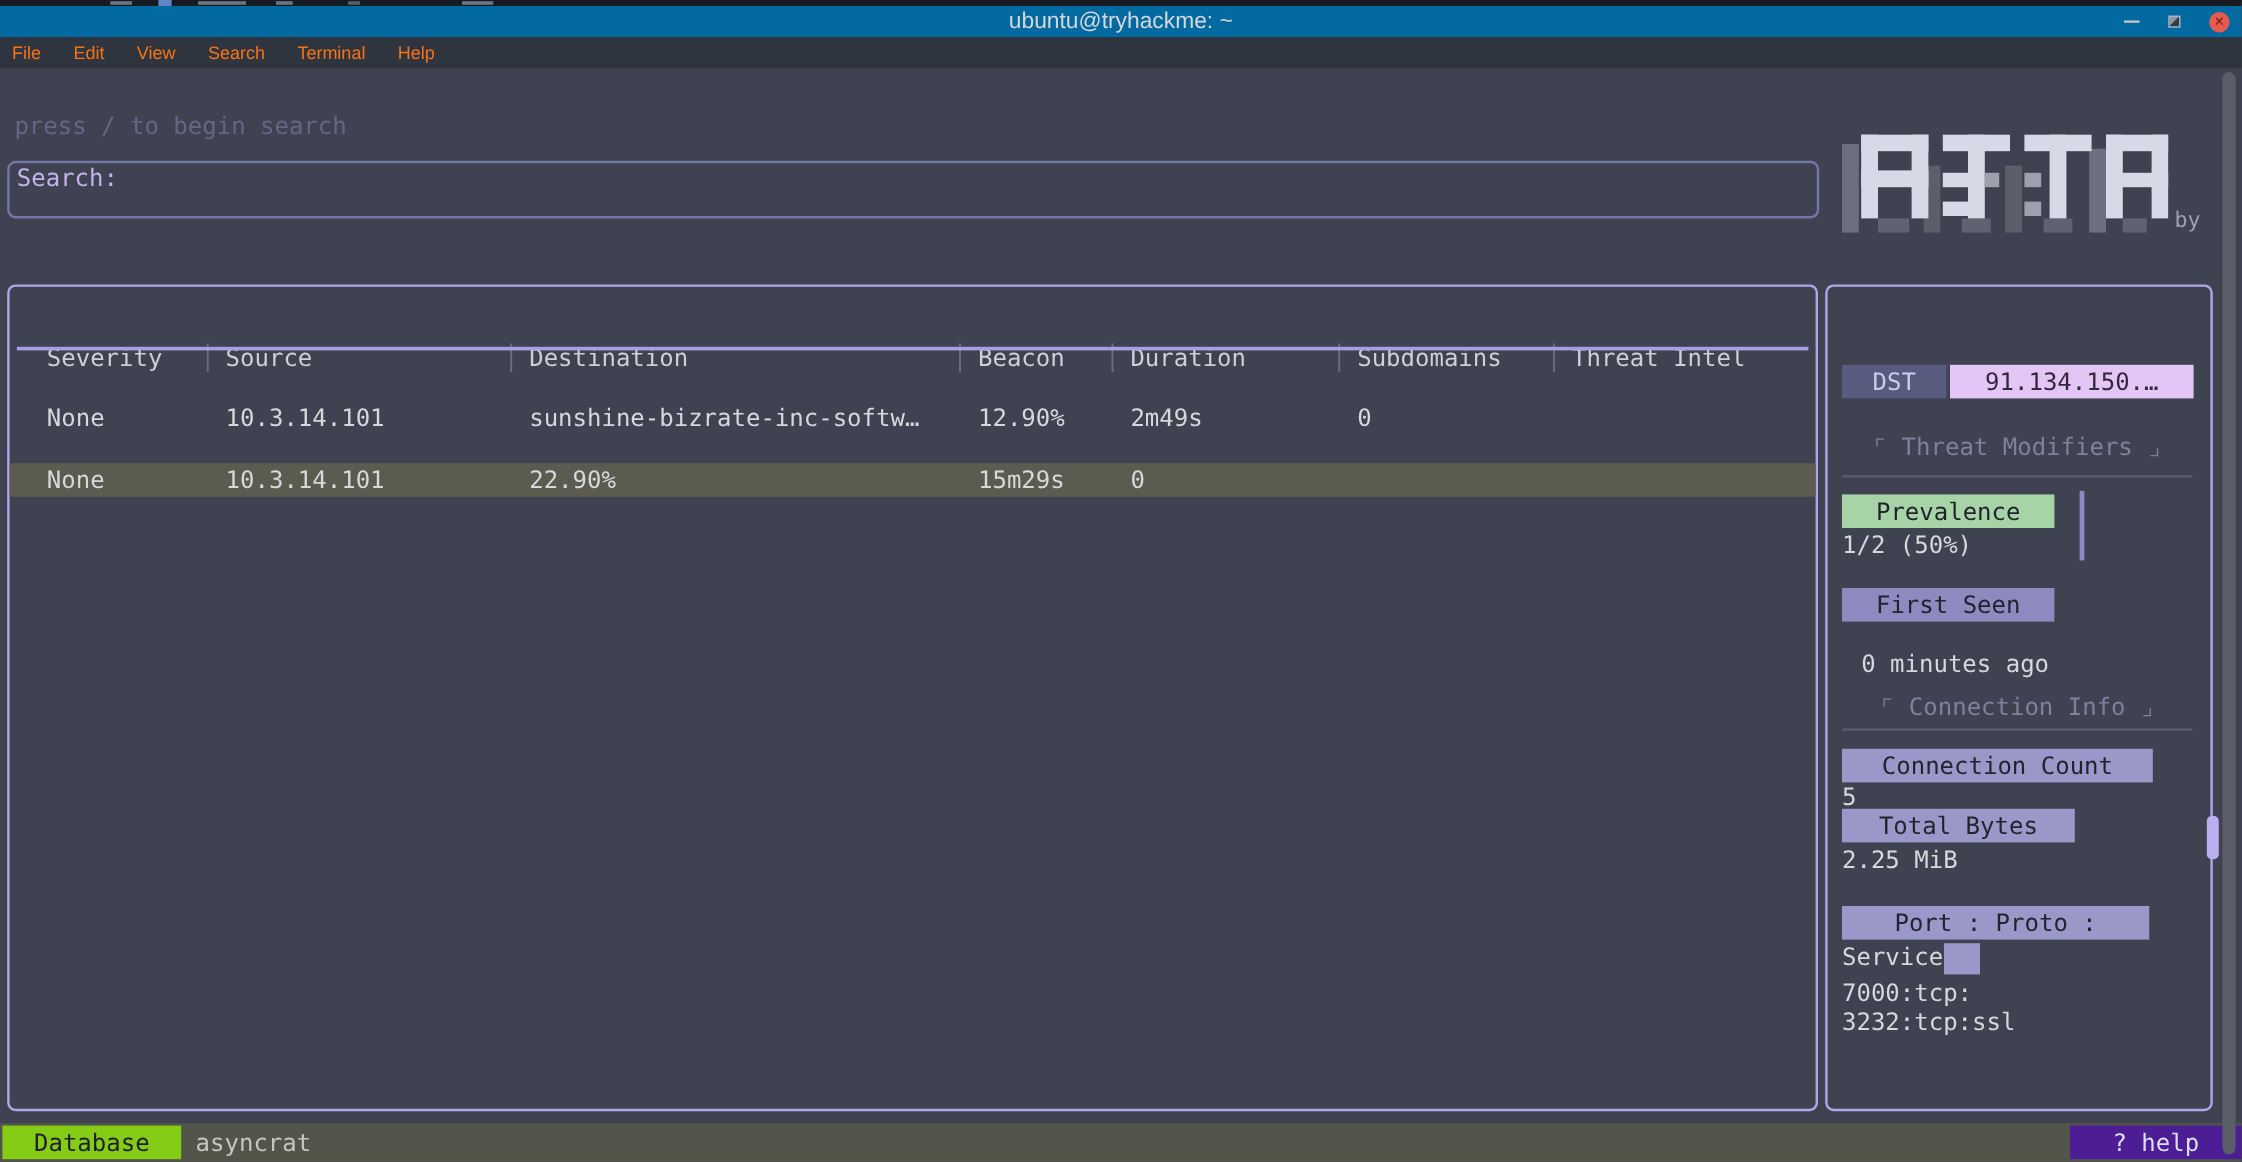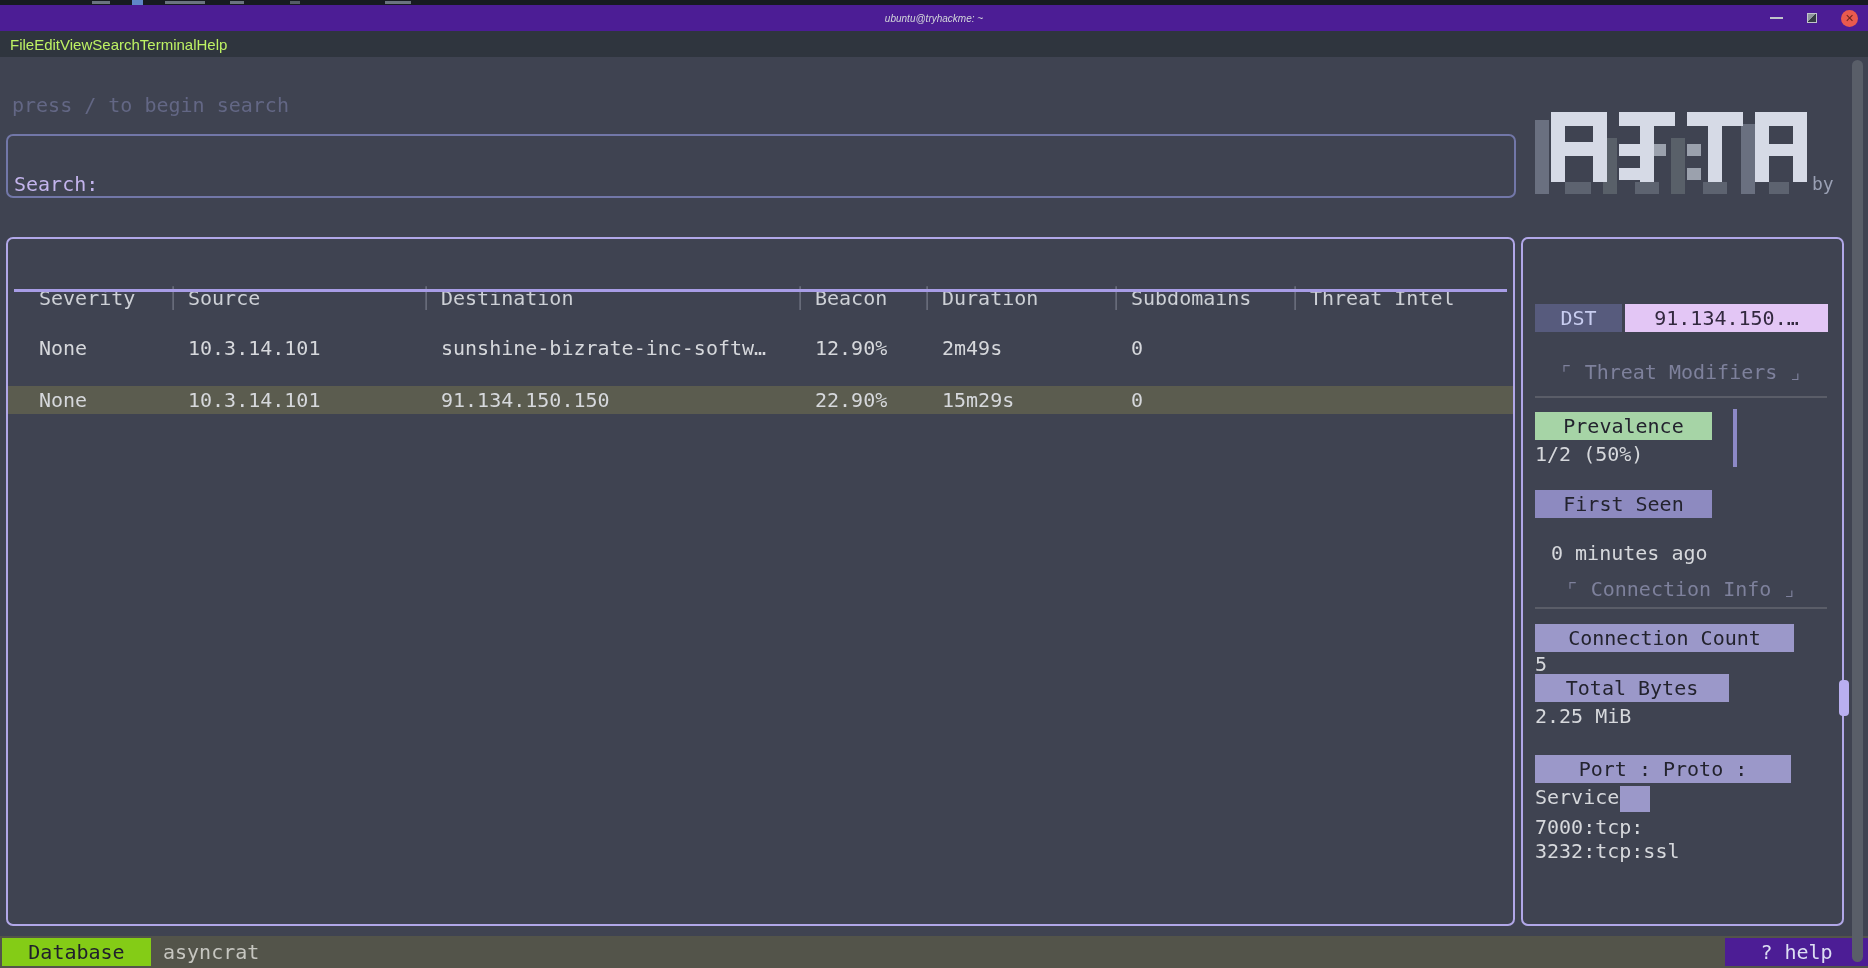--- a/index.html
+++ b/index.html
@@ -2,41 +2,41 @@
 <html><head>
 <meta charset="utf-8">
 <style>
   * { margin:0; padding:0; box-sizing:border-box; }
   html,body { width:1868px; height:968px; overflow:hidden; background:#3f4351;
               font-family:"DejaVu Sans Mono", monospace; }
 
   
   .top-strip { position:absolute; left:0; top:0; width:1868px; height:5px; background:#171b21; }
   .top-strip .frag { position:absolute; top:1px; height:3px; background:#6b7480; }
-  .titlebar { position:absolute; left:0; top:5px; width:1868px; height:26px; background:#4c1d95;
+  .titlebar { position:absolute; left:0; top:5px; width:1868px; height:26px; background:#0369a1;
               display:flex; align-items:center; justify-content:center;
-              font-family:"Liberation Sans", sans-serif; font-size:10px; color:#d3d7da;font-style:italic; }
+              font-family:"Liberation Sans", sans-serif; font-size:19px; color:#d3d7da; }
   .win-controls { position:absolute; right:10px; top:5px; height:26px; display:flex; align-items:center; gap:24px; }
   .btn-min { width:13px; height:2px; background:#c0c5ca; }
   .btn-max { width:10px; height:10px; border:1px solid #c0c5ca; background:linear-gradient(135deg,#8f969e 0 45%,#343b44 45%); }
   .btn-close { width:17px; height:17px; border-radius:50%; background:#e95a4e; color:#70241d;
                display:flex; align-items:center; justify-content:center; font-size:11px; font-weight:bold;
                font-family:"DejaVu Sans", sans-serif; }
   .menubar { position:absolute; left:0; top:31px; width:1868px; height:26px; background:#2f353e;
-             display:flex; align-items:center; padding-left:10px;
-             font-family:"Liberation Sans", sans-serif; font-size:15px; color:#bef264; }
+             display:flex; align-items:center; gap:27px; padding-left:10px;
+             font-family:"Liberation Sans", sans-serif; font-size:15px; color:#f97316; }
   .menubar span { cursor:default; }
 
   
   .terminal { position:absolute; left:0; top:57px; width:1868px; height:879px; background:#3f4351;
               color:#d6d8dc; font-size:20px; }
 
   .search-hint { position:absolute; left:12px; top:36px; color:#636785; }
-  .search-box  { position:absolute; left:6px; top:77px; width:1510px; height:64px;
-                 border:2px solid #7277a8; border-radius:7px; display:flex; align-items:flex-end; }
+  .search-box  { position:absolute; left:6px; top:77px; width:1510px; height:48px;
+                 border:2px solid #7277a8; border-radius:7px; display:flex; align-items:flex-start; }
   .search-box .label { color:#c3b4ec; margin-left:6px; }
 
   .rita-logo { position:absolute; left:1535px; top:55px; }
   .rita-by   { position:absolute; left:1812px; top:116px; color:#9aa0b4; font-size:18px; }
 
   .panel { position:absolute; border:2px solid #b1a7e8; border-radius:7px; background:#3f4351; }
   .results-panel { left:6px;  top:180px; width:1509px; height:689px; }
   .detail-panel  { left:1521px; top:180px; width:323px; height:689px; }
 
   
@@ -177,21 +177,20 @@
       <span>sunshine-bizrate-inc-softw…</span>
       <span>12.90%</span>
       <span>2m49s</span>
       <span>0</span>
       <span></span>
     </div>
 
     <div class="tbl-row row-2">
       <span>None</span>
       <span>10.3.14.101</span>
-      <span>91.134.150.150</span>
       <span>22.90%</span>
       <span>15m29s</span>
       <span>0</span>
       <span></span>
     </div>
   </div>
 
   <div class="panel detail-panel">
     <div class="dp" style="left:12px; top:65px;">
       <span class="kv-label">DST</span><span class="kv-value" style="width:203px">91.134.150.…</span>

